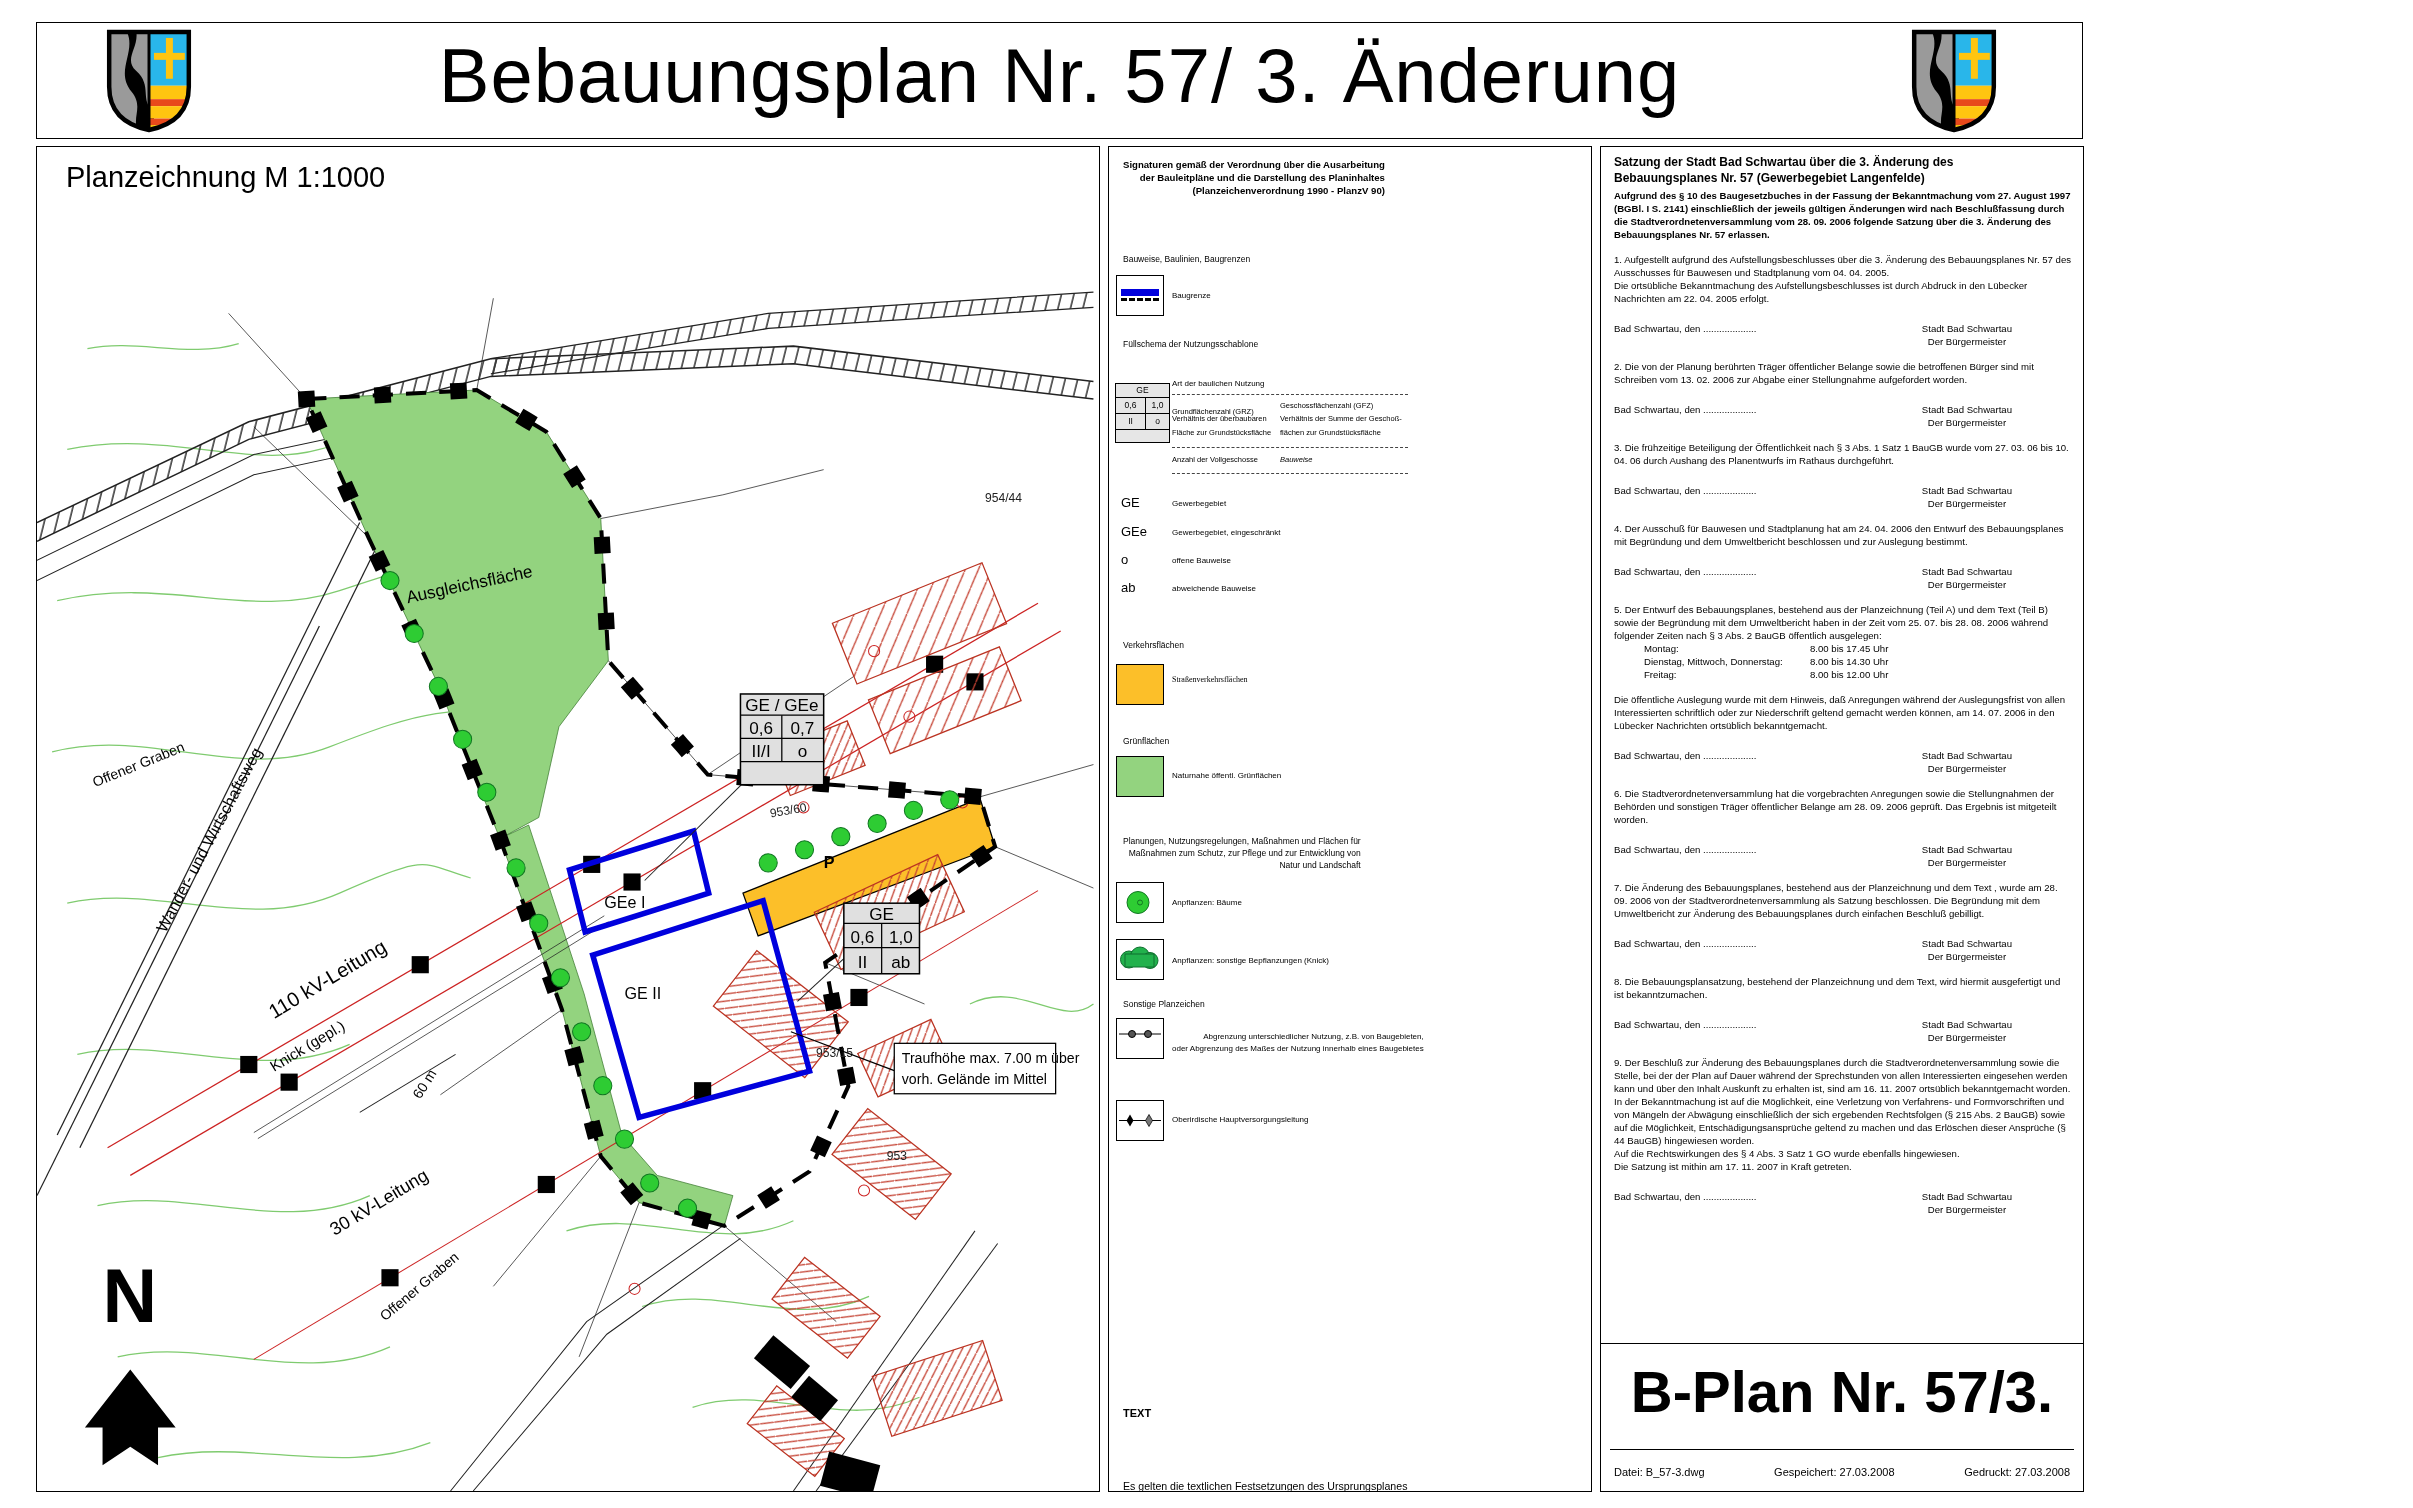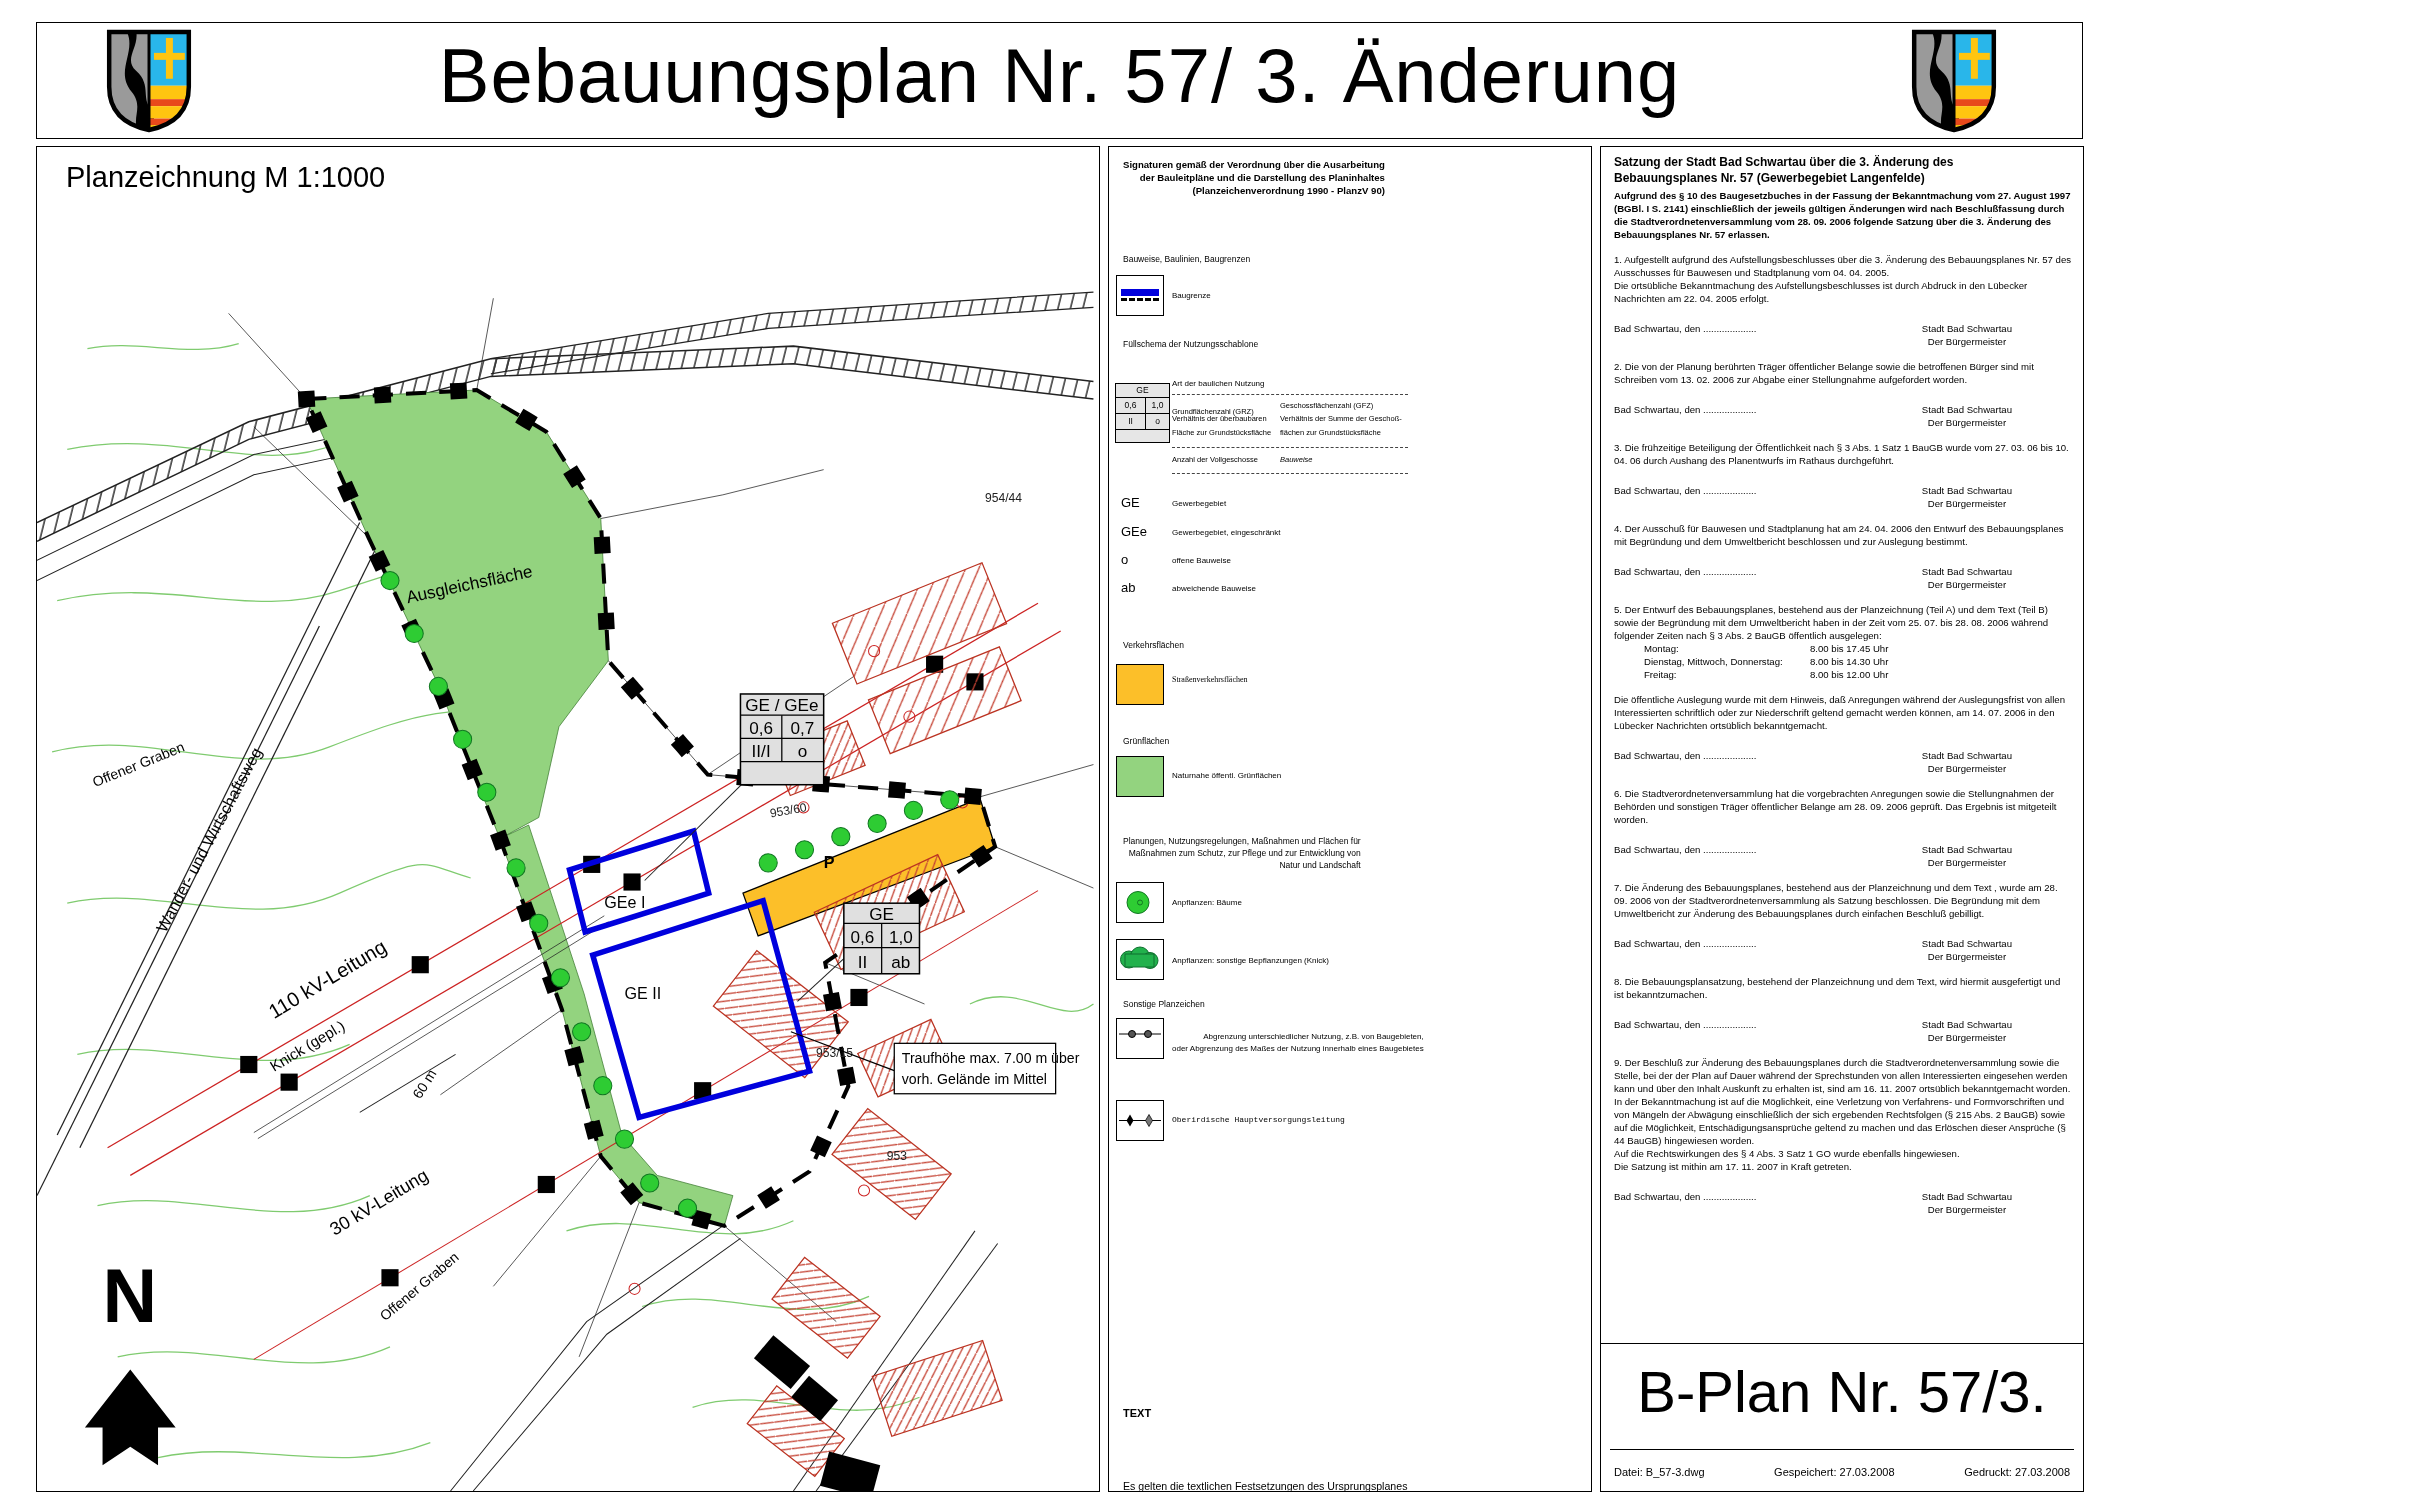--- a/index.html
+++ b/index.html
@@ -39,21 +39,21 @@
   #satzung-content{position:absolute;left:13px;right:11px;top:8px;font-size:9.6px;line-height:13px;}
   .stz-title{font-weight:bold;font-size:12px;line-height:15.6px;}
   .stz-intro{font-weight:bold;margin-top:3px;}
   .stz-item{margin-top:12px;white-space:pre-line;}
   .stz-sched{margin:0 0 12px 30px;}
   .stz-sched .row{display:flex;}
   .stz-sched .d{width:166px;}
   .sig{display:flex;margin-top:17px;margin-bottom:3px;}
   .sig .right{margin-left:auto;margin-right:60px;text-align:center;}
   #bplan-block{position:absolute;left:0;right:0;bottom:0;height:147px;border-top:1px solid #000;}
-  #bplan-title{text-align:center;font-size:58px;margin-top:14px;}
+  #bplan-title{text-align:center;font-size:58px;margin-top:14px;font-weight:bold;}
   #bplan-rule{position:absolute;left:9px;right:9px;bottom:41px;border-top:1px solid #000;}
   #bplan-footer{position:absolute;left:13px;right:13px;bottom:13px;display:flex;font-size:11px;}
   #bplan-footer .mid{margin:0 auto;}
   .nowrap{white-space:nowrap;}
 </style>
 </head>
 <body>
 
 <div id="page">
 
@@ -406,21 +406,21 @@
       <div>Abgrenzung unterschiedlicher Nutzung, z.B. von Baugebieten,</div>
       <div>oder Abgrenzung des Maßes der Nutzung innerhalb eines Baugebietes</div>
     </div>
     <div class="lg-box" style="top:953px;">
       <svg width="46" height="39" viewBox="0 0 92 78">
         <line x1="4" y1="39" x2="88" y2="39" stroke="#000" stroke-width="2"></line>
         <polygon points="26,27 33,39 26,51 19,39" fill="#000"></polygon>
         <polygon points="64,27 71,39 64,51 57,39" fill="#777" stroke="#000" stroke-width="1.5"></polygon>
       </svg>
     </div>
-    <div class="lg-abs lg-label" style="top:968px;font-family:Liberation Mono, monospace;">Oberirdische Hauptversorgungsleitung</div>
+    <div class="lg-abs lg-label" style="top:968px;">Oberirdische Hauptversorgungsleitung</div>
 
     <div class="lg-abs" style="top:1260px;left:14px;font-size:11px;font-weight:bold;">TEXT</div>
     <div class="lg-abs" style="top:1301px;left:14px;font-size:10.6px;margin-top:32px;">Es gelten die textlichen Festsetzungen des Ursprungsplanes</div>
   </div>
 
   <div id="satzung-panel" class="frame">
     <div id="satzung-content">
       <div class="stz-title">
         <div>Satzung der Stadt Bad Schwartau über die 3. Änderung des</div>
         <div>Bebauungsplanes Nr. 57 (Gewerbegebiet Langenfelde)</div>

